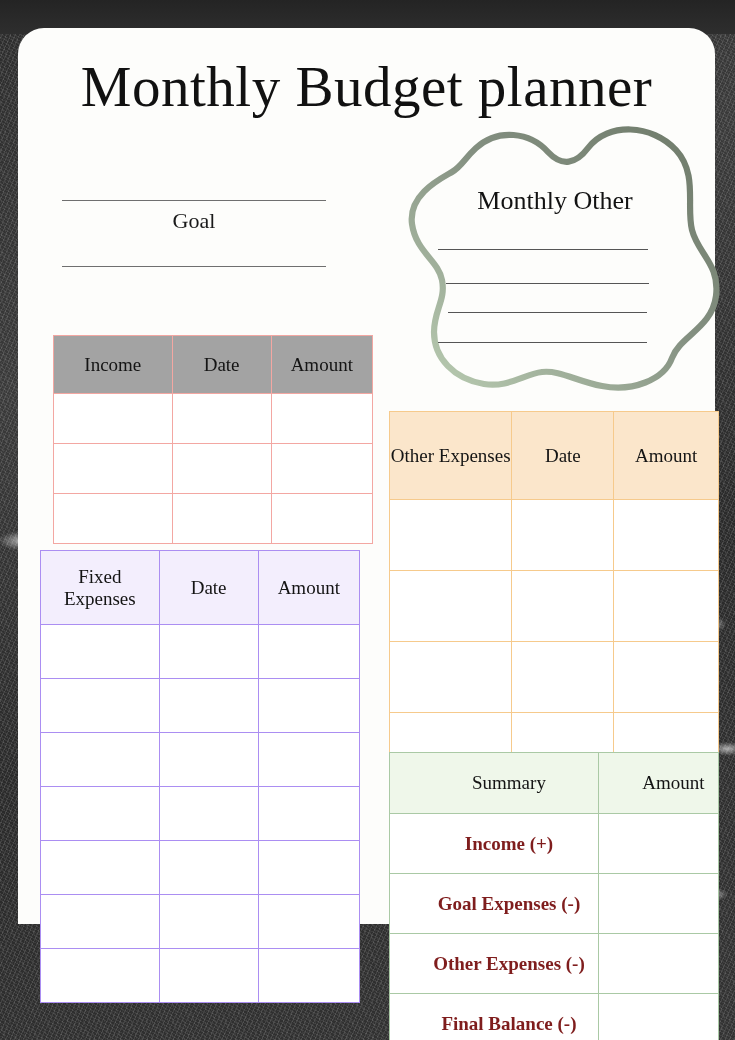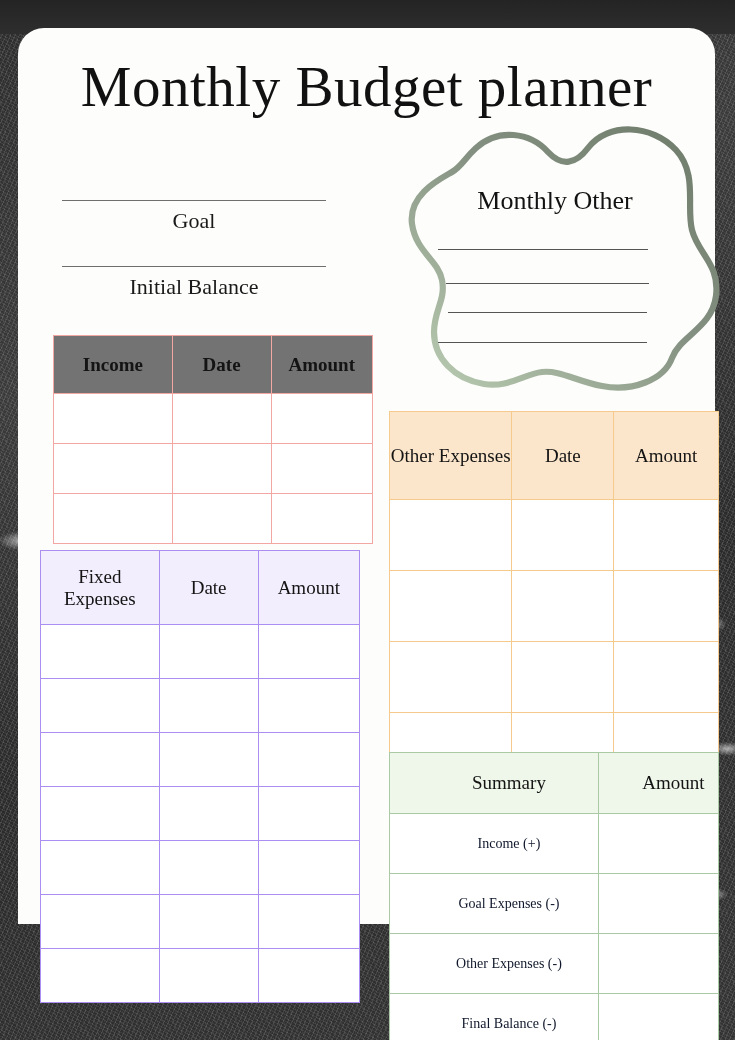--- a/index.html
+++ b/index.html
@@ -95,21 +95,21 @@
     font-size:19px;
     color:#141414;
     line-height:1.12;
   }
   .tbl td { background:#fff; }
   .c1 { width:37.2%; } .c2 { width:31.0%; } .c3 { width:31.8%; }
 
   
   #tbl-income { left:35px; top:307px; width:320px; }
   #tbl-income th, #tbl-income td { border-color:#f3a7a2; }
-  #tbl-income th { background:#737373; height:58px;font-weight:bold; }
+  #tbl-income th { background:#a3a3a3; height:58px; }
   #tbl-income td { height:50px; }
 
   
   #tbl-fixed { left:22px; top:522px; width:320px; }
   #tbl-fixed th, #tbl-fixed td { border-color:#ab8ef2; }
   #tbl-fixed th { background:#f3eefd; height:74px; }
   #tbl-fixed td { height:54px; }
 
   
   #tbl-other { left:371px; top:383px; width:330px;padding-left:8px; }
@@ -117,39 +117,38 @@
   #tbl-other th { background:#fbe6cb; height:88px; }
   #tbl-other td { height:71px; }
 
   
   #tbl-summary { left:371px; top:724px; width:330px; }
   #tbl-summary th, #tbl-summary td { border-color:#aac9a5;padding-left:30px; }
   #tbl-summary th { background:#eff7ea; height:61px; }
   #tbl-summary td { height:60px; }
   #tbl-summary .sum-label {
     background:#fff; text-align:center;
-    font-size:14px; color:#0f172a;
+    font-size:19px; color:#7f1d1d;font-weight:bold;
   }
   .s1 { width:63.5%; } .s2 { width:36.5%; }
 </style>
 </head>
 <body>
 
 <div id="bg"></div>
 <div id="bg-top-dark"></div>
 
 <div id="card">
 
   <div id="title">Monthly Budget planner</div>
 
   <div class="field-rule" style="left:44px; top:172px; width:264px;"></div>
   <div class="field-label" style="left:44px; top:180px; width:264px;">Goal</div>
 
   <div class="field-rule" style="left:44px; top:238px; width:264px;"></div>
-  <div class="field-label" style="left:44px; top:246px; width:264px;">Initial Balance</div>
 
   <div id="goal-wrap">
     <svg id="goal-svg" width="350" height="290" viewBox="0 0 350 290">
       <defs>
         <linearGradient id="blobgrad" x1="1" y1="0" x2="0" y2="1">
           <stop offset="0%" stop-color="#6e7a69"></stop>
           <stop offset="45%" stop-color="#849081"></stop>
           <stop offset="100%" stop-color="#bccfb4"></stop>
         </linearGradient>
       </defs>

